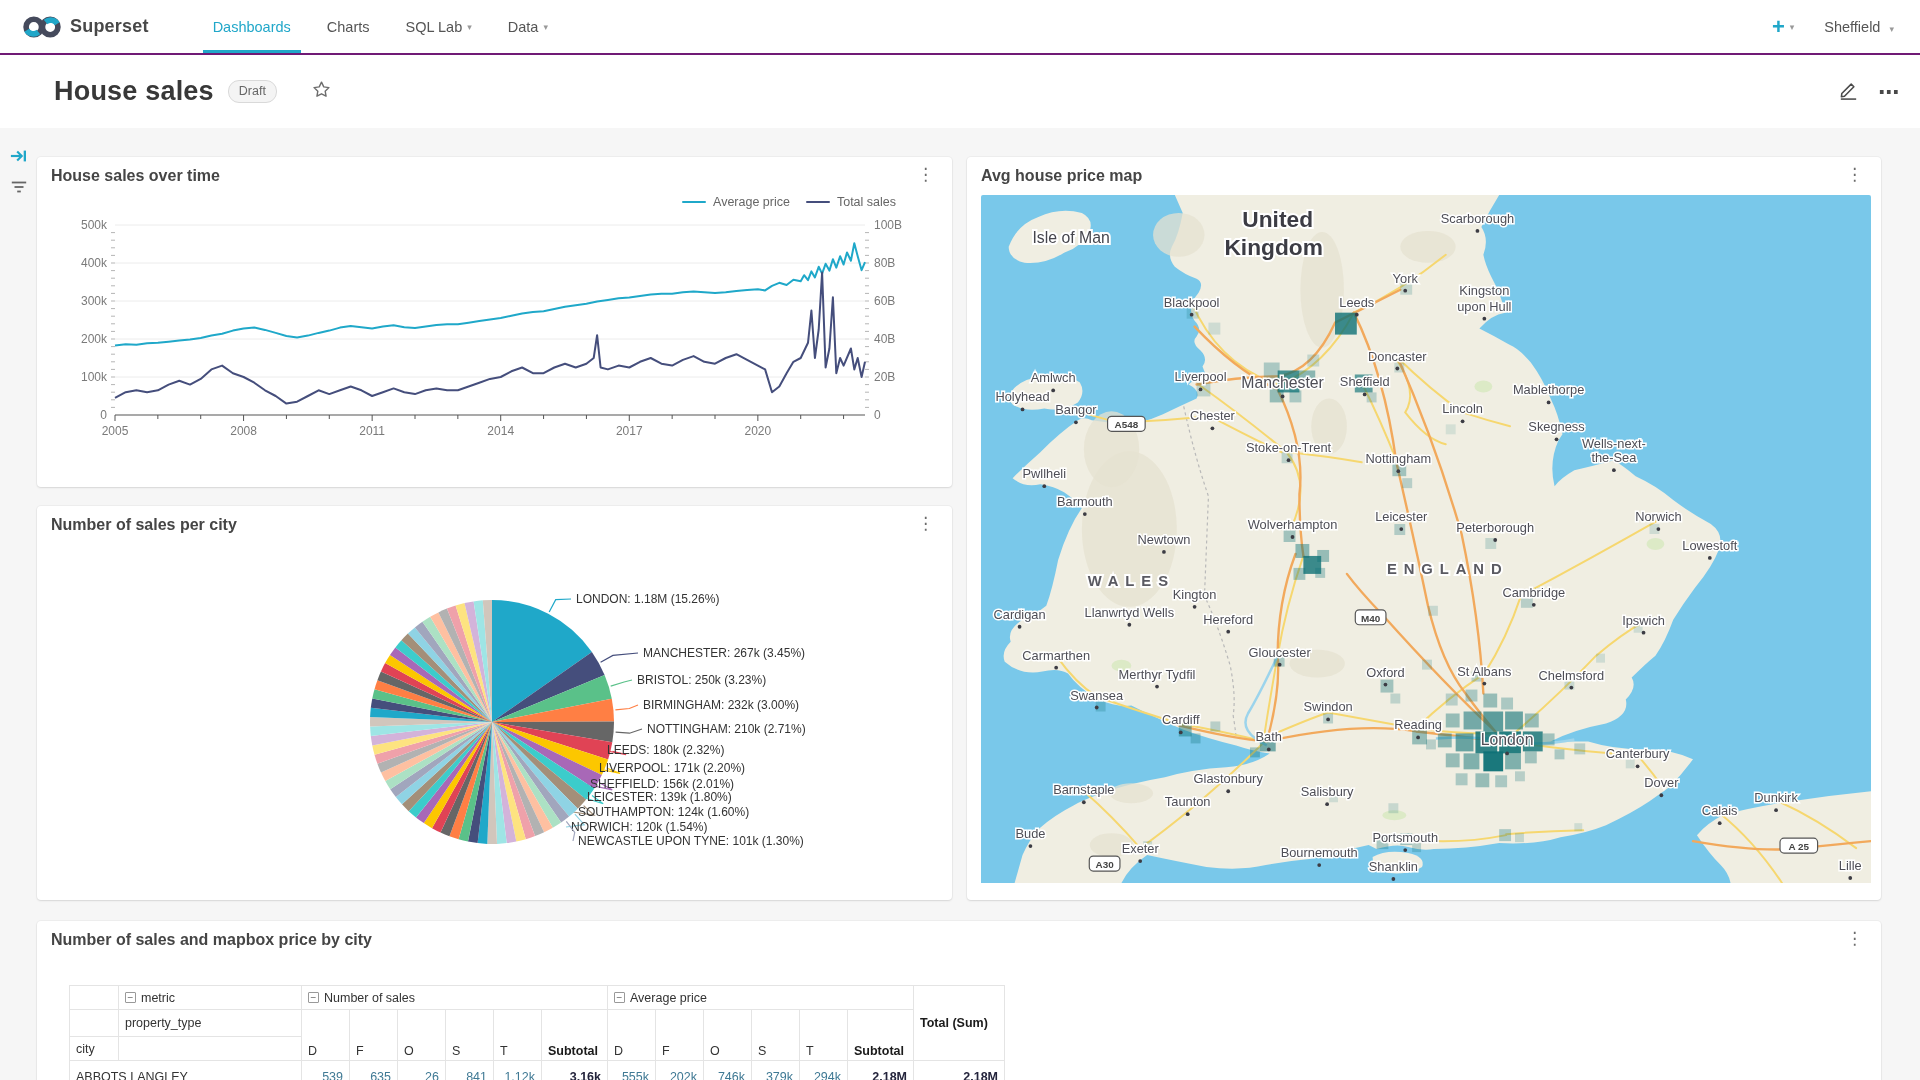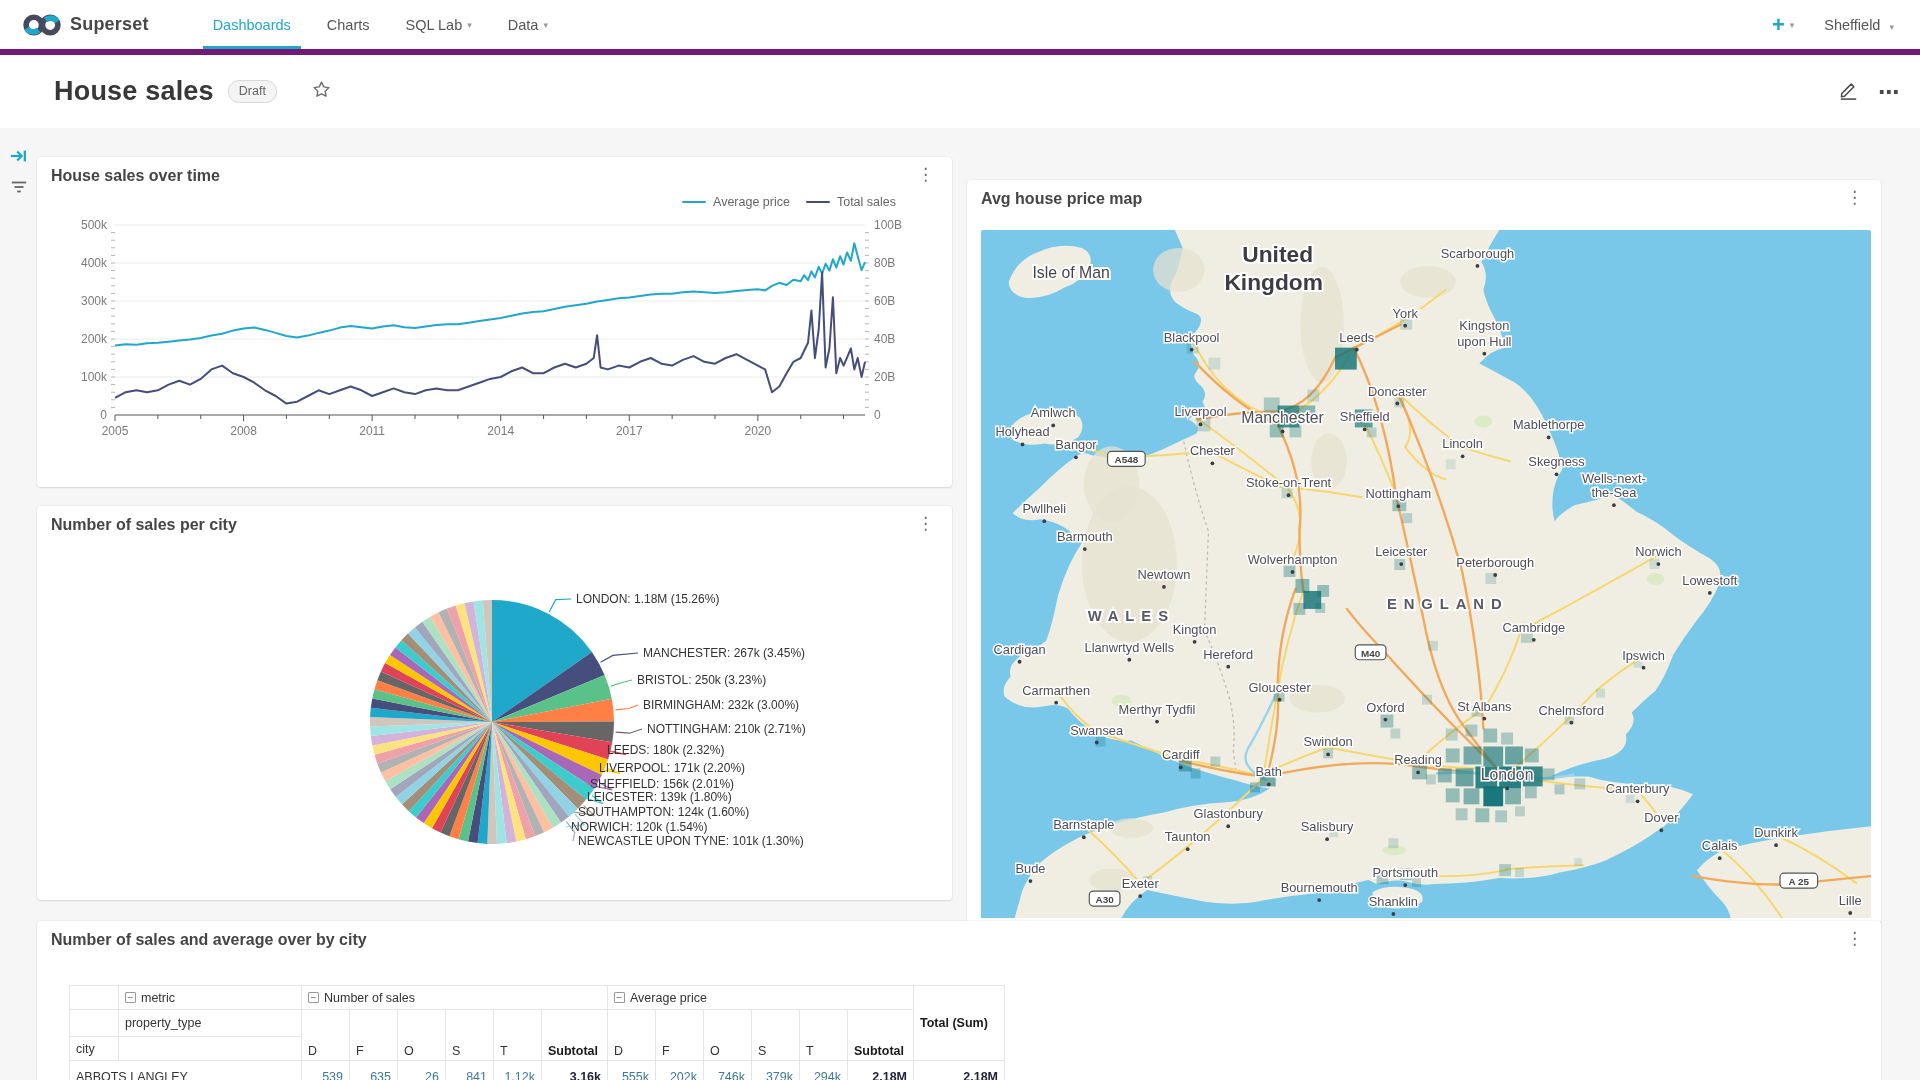--- a/index.html
+++ b/index.html
@@ -1,20 +1,20 @@
 <!DOCTYPE html>
 <html><head>
 <meta charset="utf-8">
 <style>
   * { margin:0; padding:0; box-sizing:border-box; }
   html,body { width:1920px; height:1080px; overflow:hidden; background:#F6F6F6;
     font-family:"Liberation Sans","DejaVu Sans",sans-serif; color:#484848; }
 
   
-  .navbar { position:relative; height:55px; background:#fff; border-bottom:6px solid #701a75;
+  .navbar { position:relative; height:55px; background:#fff; border-bottom:2px solid #701a75;
     display:flex; align-items:stretch; padding:0 26px 0 22px; z-index:5;}
   .brand { display:flex; align-items:center; gap:8px; margin-right:46px;}
   .brand-name { font-size:18px; font-weight:700; color:#484848; letter-spacing:.2px;}
   .nav-items { display:flex; list-style:none; align-items:stretch; }
   .nav-item { display:flex; align-items:center; padding:0 18px; font-size:14.5px; color:#555;
     cursor:pointer; position:relative; }
   .nav-item.active { color:#20A7C9; }
   .nav-item.active::after { content:""; position:absolute; left:8px; right:8px; bottom:0; height:3px; background:#20A7C9;}
   .caret { font-size:9px; color:#999; margin-left:5px; }
   .nav-right { margin-left:auto; display:flex; align-items:center; gap:30px; }
@@ -34,37 +34,37 @@
   
   .content { position:relative; height:952px; background:#F6F6F6; }
   .filter-strip { position:absolute; left:6px; top:20px; width:26px; display:flex; flex-direction:column; gap:16px; align-items:center;}
   .card { position:absolute; background:#fff; border-radius:4px; box-shadow:0 1px 2px rgba(0,0,0,.10), 0 0 0 1px rgba(0,0,0,.03); }
   .card-head { position:absolute; top:10px; left:14px; right:14px; display:flex; align-items:flex-start; }
   .card-title { font-size:16px; font-weight:600; color:#454545; }
   .kebab { margin-left:auto; color:#6b6b6b; font-size:17px; line-height:15px; cursor:pointer; padding:0 4px; }
 
   #card-ts  { left:37px;  top:29px;  width:915px; height:330px; }
   #card-pie { left:37px;  top:378px; width:915px; height:394px; }
-  #card-map { left:967px; top:29px;  width:914px; height:743px;margin-top:23px; }
+  #card-map { left:967px; top:29px;  width:914px; height:743px; }
   #card-tbl { left:37px;  top:793px; width:1844px; height:287px; }
 
   
   .ts-legend { position:absolute; top:38px; right:56px; display:flex; gap:16px; align-items:center; }
   .lg-item { display:flex; align-items:center; gap:7px; font-size:12.5px; color:#666; }
   .lg-line { width:24px; height:0; border-top:2.5px solid; border-radius:2px;}
   .ts-svg-wrap { position:absolute; left:20px; top:60px; }
   .tick-label { font-size:12px; fill:#7a7a7a; }
   .x-label { font-size:12px; fill:#7a7a7a; }
 
   
   .pie-wrap { position:absolute; left:0; top:0; }
   .pie-label { font-size:12px; fill:#333; }
 
   
-  .map-box { position:absolute; left:14px; top:50px; width:890px; height:868px; overflow:hidden; border-radius:2px; }
+  .map-box { position:absolute; left:14px; top:38px; width:890px; height:868px; overflow:hidden; border-radius:2px; }
   .map-town { font-size:13px; fill:#4e4e56; stroke:#ffffff; stroke-width:3px; paint-order:stroke; font-weight:500;}
   .map-town.big { font-size:16px; }
   .map-uk { font-size:23px; fill:#3c3c44; stroke:#fff; stroke-width:4px; paint-order:stroke; font-weight:600; }
   .map-region { font-size:15px; fill:#5a5a62; stroke:#fff; stroke-width:4px; paint-order:stroke; letter-spacing:7px; font-weight:600;}
   .map-island { font-size:16px; fill:#45454d; stroke:#fff; stroke-width:4px; paint-order:stroke; font-weight:500;}
   .badge-txt { font-size:10px; font-weight:700; fill:#444; }
   .mapbox-logo { position:absolute; left:8px; bottom:8px; display:flex; align-items:center; gap:16px; }
   .mapbox-word { font-size:15px; font-weight:700; color:#fff; text-shadow:0 0 3px #7e7e7e,0 0 2px #7e7e7e; letter-spacing:.5px;}
   .map-attr { position:absolute; right:0; bottom:0; background:rgba(255,255,255,.72); font-size:11.5px; color:#3a3a3a;
     padding:2px 20px; }
@@ -641,21 +641,21 @@
       </div>
       <div class="map-attr">
         <span>© Mapbox © OpenStreetMap</span>
         <b>Improve this map</b>
       </div>
     </div>
   </section>
 
   <section class="card" id="card-tbl">
     <div class="card-head">
-      <span class="card-title">Number of sales and average over by city</span>
+      <span class="card-title">Number of sales and mapbox price by city</span>
       <span class="kebab">⋮</span>
     </div>
     <div class="tbl-wrap" id="pivot-holder">
         <table class="pivot">
           <colgroup>
             <col style="width:49px">
             <col style="width:183px">
             <col style="width:48px">
             <col style="width:48px">
             <col style="width:48px">

